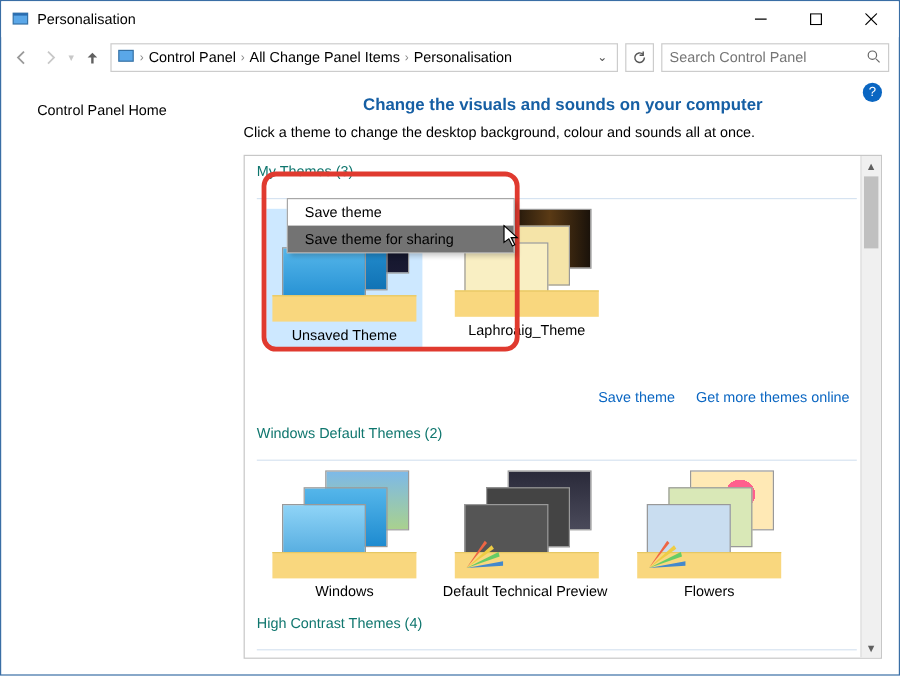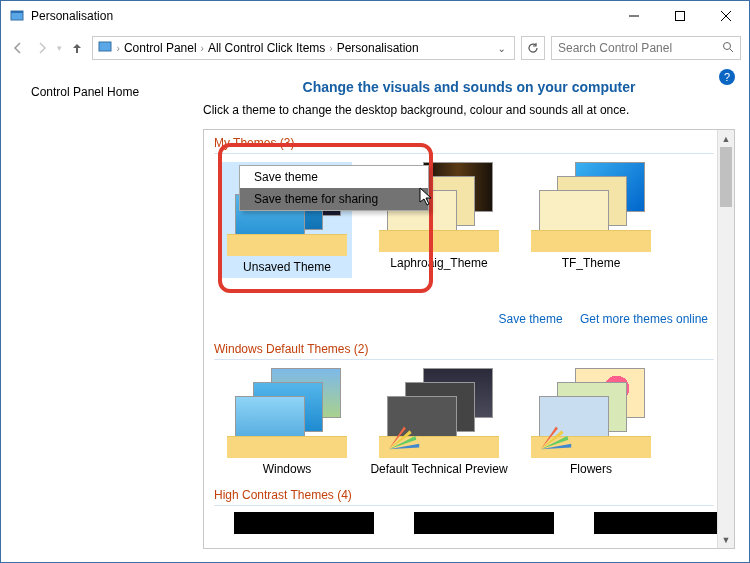--- a/index.html
+++ b/index.html
@@ -27,26 +27,26 @@
   .helpbtn { position:absolute; top:68px; right:14px; width:16px;height:16px; background:#0a66c2; border-radius:50%; color:#fff; font-size:11px; display:flex; align-items:center; justify-content:center;}
   .leftnav { width:200px; padding:18px 10px 10px 22px;}
   .leftnav a { color:#000000; font-size:12px;}
   .main { flex:1; padding:12px 6px 6px 6px; position:relative;}
   .main h1 { color:#165fa4; font-size:14px; font-weight:600; margin-bottom:8px;text-align:center;}
   .main .sub { font-size:12px; margin-bottom:12px;}
   .panel { border:1px solid #c7c7c7; height:420px; position:relative; overflow:hidden; background:#fff;}
   .scrollbar { position:absolute; right:0; top:0; bottom:0; width:17px; background:#f0f0f0; border-left:1px solid #ddd;}
   .scrollbar .sbtn { height:17px; display:flex; align-items:center; justify-content:center; color:#606060; font-size:9px;}
   .scrollbar .thumb { position:absolute; top:17px; left:2px; right:2px; height:60px; background:#c0c0c0;}
-  .group-head { color:#c2410c; font-size:12px; padding:6px 10px 2px 10px; position:relative;}
+  .group-head { color:#0f766e; font-size:12px; padding:6px 10px 14px 10px; position:relative;}
   .group-head::after { content:""; position:absolute; left:10px; right:20px; bottom:-2px; border-bottom:1px solid #d6e3f1;}
   .themes { display:flex; gap:22px; padding:10px 10px 6px 18px; flex-wrap:nowrap;}
   .theme { width:130px; display:flex; flex-direction:column; align-items:center;}
   .theme .thumb { width:120px; height:90px; position:relative;}
-  .theme .tlabel { margin-top:4px; font-size:12px; text-align:center; white-space:nowrap;}
+  .theme .tlabel { margin-top:4px; font-size:12px; text-align:left; white-space:nowrap;}
   .bar { position:absolute; left:0; right:0; bottom:0; height:22px; background:#f9d77e; border-top:1px solid #e6c763;}
   .stack1,.stack2,.stack3 { position:absolute; width:70px; height:50px; border:1px solid #999; background:#fff;}
   .stack1 { left:44px; top:0;}
   .stack2 { left:26px; top:14px;}
   .stack3 { left:8px; top:28px;}
   .selected { background:#cde8ff;}
   .links { text-align:right; padding:4px 26px 10px 0;margin-top:24px;}
   .links a { color:#0a66c2; font-size:12px; margin-left:14px;}
   .hcstrip { display:flex; gap:40px; padding:8px 0 0 30px;}
   .hcitem { width:140px; height:22px; background:#000;}
@@ -116,21 +116,21 @@
         <path d="M7 3 L11 7 L8 7 L8 12 L6 12 L6 7 L3 7 Z" fill="#606060"></path>
       </svg>
     </div>
   <div class="addrbox">
     <span><svg width="16" height="16">
           <rect x="2" y="3" width="12" height="9" fill="#5aa7e8" stroke="#3571a5"></rect>
         </svg></span>
     <span class="sep">›</span>
     <span class="crumb">Control Panel</span>
     <span class="sep">›</span>
-    <span class="crumb">All Control Click Items</span>
+    <span class="crumb">All Change Panel Items</span>
     <span class="sep">›</span>
     <span class="crumb">Personalisation</span>
     <span class="dd">⌄</span>
   </div>
   <div class="refresh">
       <svg width="12" height="12" viewBox="0 0 12 12">
         <path d="M10 6a4 4 0 1 1-1.2-2.8" fill="none" stroke="#555" stroke-width="1.2"></path>
         <path d="M9 1 L9 4 L6 4" fill="none" stroke="#555" stroke-width="1.2"></path>
       </svg>
     </div>
@@ -168,29 +168,20 @@
         </div>
         <div class="theme">
           <div class="thumb">
             <div class="stack1 img-bottle"></div>
             <div class="stack2 yel2"></div>
             <div class="stack3 yel3"></div>
             <div class="bar"></div>
           </div>
           <div class="tlabel">Laphroaig_Theme</div>
         </div>
-        <div class="theme">
-          <div class="thumb">
-            <div class="stack1 img-tf"></div>
-            <div class="stack2 yel2"></div>
-            <div class="stack3 yel3"></div>
-            <div class="bar"></div>
-          </div>
-          <div class="tlabel">TF_Theme</div>
-        </div>
       </div>
       <div class="links">
         <a>Save theme</a>
         <a>Get more themes online</a>
       </div>
 
       <div class="group-head">Windows Default Themes (2)</div>
       <div class="themes">
         <div class="theme">
           <div class="thumb">

